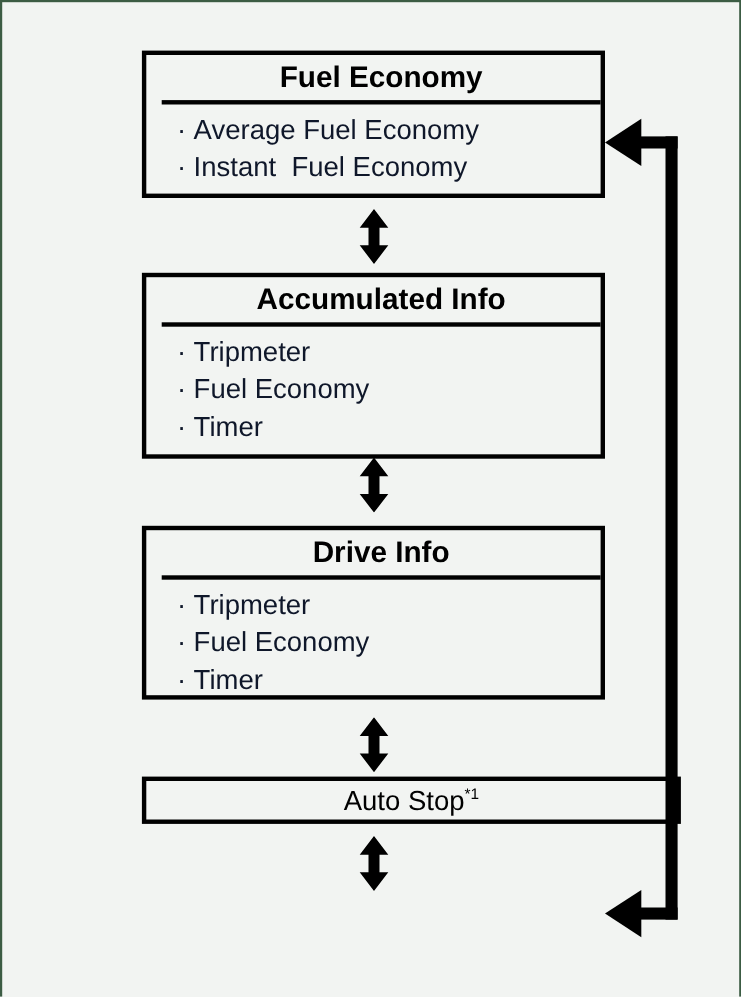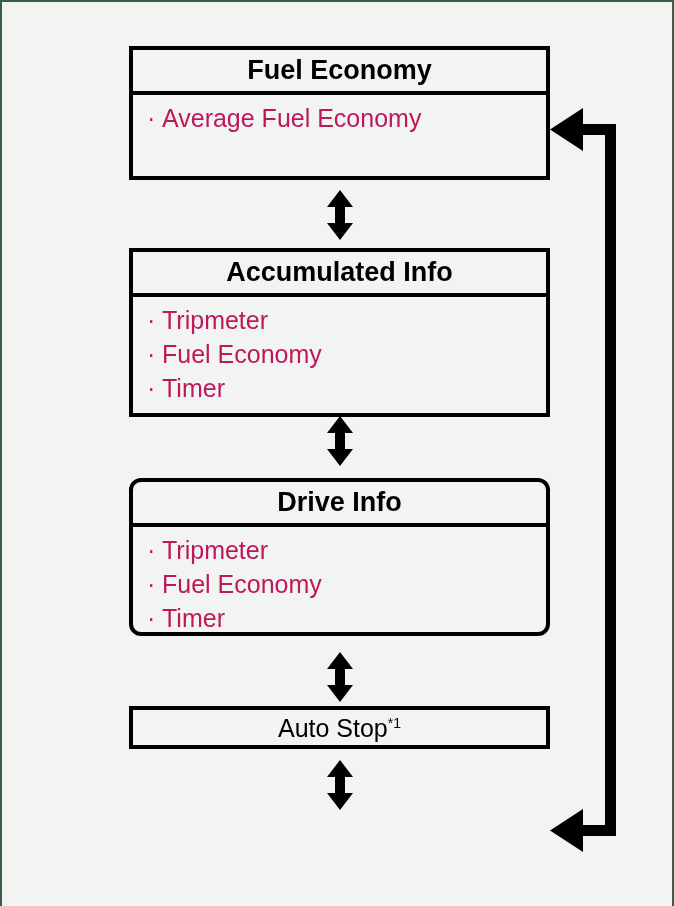--- a/index.html
+++ b/index.html
@@ -26,51 +26,52 @@
   }
 
   
   .node {
     position: absolute;
     left: 127px;
     width: 421px;
     box-sizing: border-box;
     border: 4px solid #000000;
     background: #f2f4f2;
+    padding-left: 14px;
   }
   .node-header {
     box-sizing: border-box;
     border-bottom: 4px solid #000000;
     text-align: center;
     font-weight: bold;
     font-size: 27px;
     line-height: 34px;
     padding: 3px 0 4px 0;
     color: #000;
     letter-spacing: 0px;
   }
   .node-body {
     padding: 6px 0 8px 14px;
   }
   .bullet-line {
     font-size: 25px;
     line-height: 34px;
-    color: #be185d;
+    color: #0f172a;
     white-space: pre;
   }
   .bullet-dot {
     display: inline-block;
     width: 15px;
   }
 
   
   .node-simple {
     position: absolute;
     left: 127px;
-    width: 421px;
+    width: 490px;
     height: 43px;
     box-sizing: border-box;
     border: 4px solid #000000;
     background: #f2f4f2;
     display: flex;
     align-items: center;
     justify-content: center;
   }
   .simple-label {
     font-size: 25px;
@@ -103,20 +104,21 @@
 </style>
 </head>
 <body>
 
 <div id="diagram-root">
 
   <div class="node" id="node-fuel-economy" style="top:44px;height:134px;">
     <div class="node-header">Fuel Economy</div>
     <div class="node-body">
       <div class="bullet-line"><span class="bullet-dot">·</span><span>Average Fuel Economy</span></div>
+      <div class="bullet-line"><span class="bullet-dot">·</span><span>Instant  Fuel Economy</span></div>
     </div>
   </div>
 
   <div class="vert-arrow" style="top:188px;height:50px;">
     <svg width="32" height="50" viewBox="0 0 32 50" xmlns="http://www.w3.org/2000/svg">
       <polygon points="16,0 29,17 21,17 21,33 29,33 16,50 3,33 11,33 11,17 3,17" fill="#000000"></polygon>
     </svg>
   </div>
 
   <div class="node" id="node-accumulated-info" style="top:246px;height:169px;">
@@ -127,21 +129,21 @@
       <div class="bullet-line"><span class="bullet-dot">·</span><span>Timer</span></div>
     </div>
   </div>
 
   <div class="vert-arrow" style="top:414px;height:50px;">
     <svg width="32" height="50" viewBox="0 0 32 50" xmlns="http://www.w3.org/2000/svg">
       <polygon points="16,0 29,17 21,17 21,33 29,33 16,50 3,33 11,33 11,17 3,17" fill="#000000"></polygon>
     </svg>
   </div>
 
-  <div class="node" id="node-drive-info" style="top:476px;height:158px;border-radius:12px;">
+  <div class="node" id="node-drive-info" style="top:476px;height:158px;">
     <div class="node-header">Drive Info</div>
     <div class="node-body">
       <div class="bullet-line"><span class="bullet-dot">·</span><span>Tripmeter</span></div>
       <div class="bullet-line"><span class="bullet-dot">·</span><span>Fuel Economy</span></div>
       <div class="bullet-line"><span class="bullet-dot">·</span><span>Timer</span></div>
     </div>
   </div>
 
   <div class="vert-arrow" style="top:650px;height:50px;">
     <svg width="32" height="50" viewBox="0 0 32 50" xmlns="http://www.w3.org/2000/svg">

